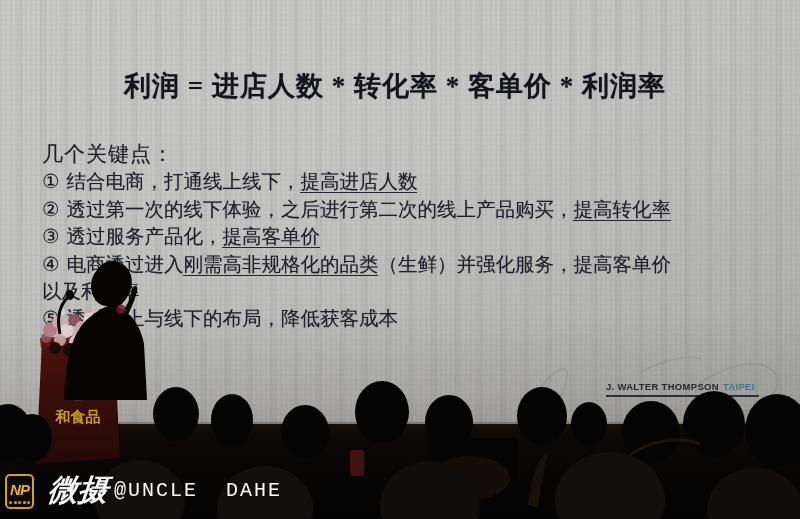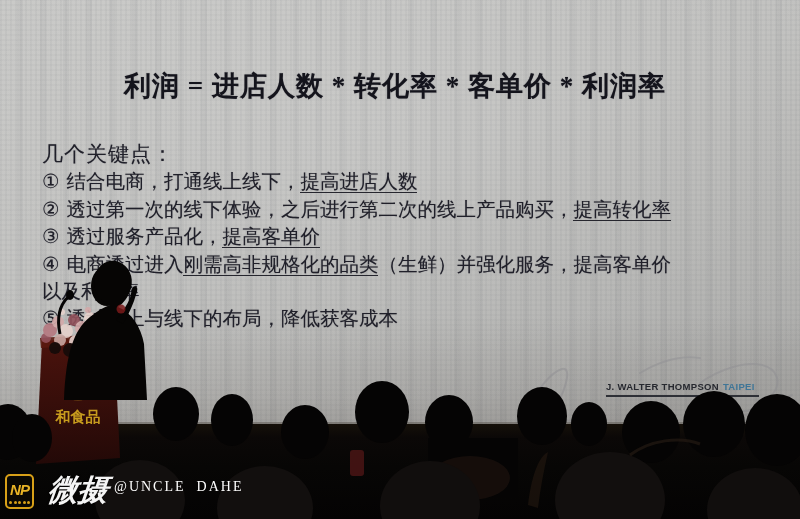--- a/index.html
+++ b/index.html
@@ -46,22 +46,22 @@
 
   
   .watermark{position:absolute;left:0;top:468px;width:300px;height:50px;z-index:30;}
   .np-badge{position:absolute;left:5px;top:6px;width:25px;height:31px;border:2px solid #d8a018;
     border-radius:5px;background:#0a0803;display:flex;flex-direction:column;align-items:center;justify-content:center;}
   .np-letters{color:#e8b325;font-weight:bold;font-size:15px;line-height:20px;font-style:italic;letter-spacing:-1px;}
   .np-dots{display:flex;gap:1.5px;margin-top:1px;}
   .np-dots span{width:3px;height:3px;background:#d8a018;border-radius:50%;display:block;}
   .wm-brand{position:absolute;left:48px;top:2px;color:#f4f4f4;font-weight:bold;font-style:italic;
     font-size:30px;transform:skewX(-6deg);text-shadow:0 0 2px rgba(0,0,0,.6);}
-  .wm-handle{position:absolute;left:114px;top:11px;color:#fdfdfd;font-size:14px;white-space:pre;
-    font-family:Liberation Serif, serif;letter-spacing:2px;}
+  .wm-handle{position:absolute;left:114px;top:11px;color:#fdfdfd;font-size:20px;white-space:pre;
+    font-family:Liberation Mono, monospace;letter-spacing:2px;}
 </style>
 </head>
 <body>
 
 <div id="stage-root">
 
   <div class="screen">
 
     <div class="slide-title">利润 = 进店人数 * 转化率 * 客单价 * 利润率</div>
 

